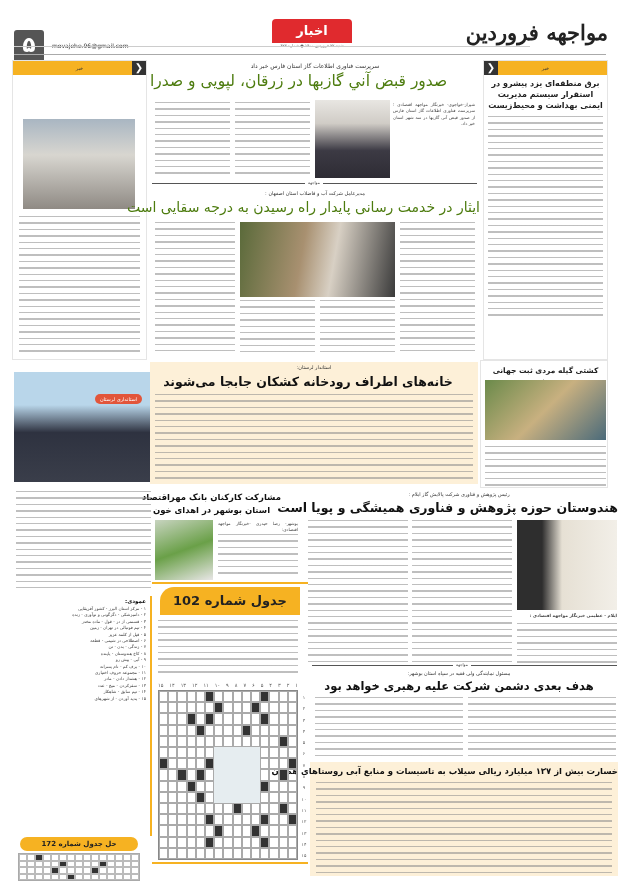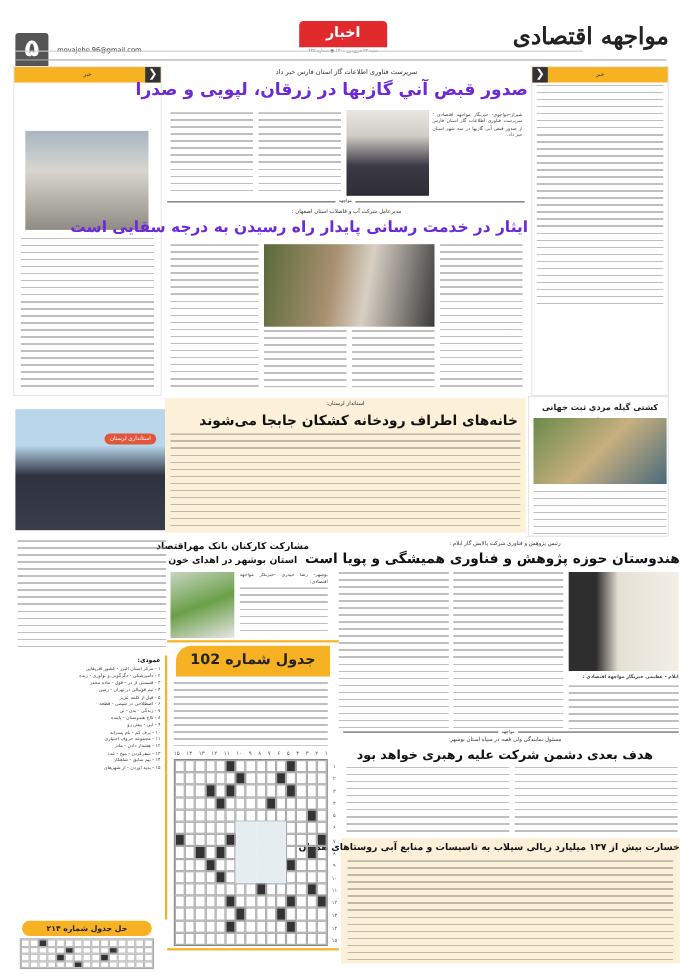--- a/index.html
+++ b/index.html
@@ -13,52 +13,53 @@
 .email{position:absolute;left:52px;top:42px;font-size:6px;color:#333;direction:ltr}
 .dateline{position:absolute;left:272px;top:43px;width:80px;font-size:4px;color:#666;text-align:center}
 .sidebox{position:absolute;border:1px solid #e5e5e5;background:#fff}
 .sidebar-tab{height:14px;background:#f6b222;position:relative}
 .sidebar-tab .arr{position:absolute;top:0;width:14px;height:14px;background:#333;color:#fff;font-size:10px;text-align:center;line-height:14px}
 .sidebar-tab .lbl{font-size:5px;color:#333;text-align:center;line-height:14px}
 .sb-title{font-size:8px;font-weight:bold;text-align:center;line-height:11px;padding:3px 4px;color:#222}
 .txt{font-size:4.3px;color:#444;line-height:6.4px;text-align:justify;overflow:hidden}
 .txtfill{background:repeating-linear-gradient(180deg,#8a8a8a 0 1.4px,transparent 1.4px 6.4px);opacity:.55}
 .kicker{font-size:6px;color:#333;text-align:center}
-.h1{font-size:15.5px;font-weight:bold;color:#6d28d9;text-align:left;white-space:nowrap}
+.h1{font-size:15.5px;font-weight:normal;color:#4d7c0f;text-align:left;white-space:nowrap}
 .h2{font-size:12.5px;font-weight:bold;color:#111;text-align:center;white-space:nowrap}
 .photo{position:absolute;overflow:hidden}
 .divider{position:absolute;height:1px;background:#555}
 .divlabel{position:absolute;font-size:4px;background:#fff;padding:0 3px;color:#333}
 .beige{background:#fdf0d8}
 .grid{position:absolute;left:158px;top:690px;width:140px;height:170px;display:grid;grid-template-columns:repeat(15,1fr);grid-template-rows:repeat(15,1fr);border:1px solid #888}
 .grid div{border:0.5px solid #aaa}
 .grid .b{background:#333}
 .grid .e{background:#e6edf0;border-color:#e6edf0}
 .cw-title{position:absolute;left:160px;top:587px;width:140px;height:28px;background:#f6b222;border-radius:14px 0 0 0;font-size:13px;font-weight:bold;text-align:center;line-height:28px;color:#222}
 .sol-title{position:absolute;left:20px;top:837px;width:118px;height:14px;background:#f6b222;border-radius:7px;font-size:7px;font-weight:bold;text-align:center;line-height:14px;color:#222}
 .colnums{position:absolute;left:158px;top:682px;width:140px;display:flex;justify-content:space-between;font-size:5px;color:#555;direction:ltr}
 .rownums{position:absolute;left:300px;top:692px;width:8px;font-size:4.5px;color:#555;line-height:11.3px;text-align:center}
 .yel-rule{position:absolute;background:#f6b222}
 </style>
 </head>
 <body>
 
-<div class="logo">مواجهه اقتصادی</div>
+<div class="logo">مواجهه فروردین</div>
 <div class="redtab">اخبار استانها</div>
 <div class="dateline">شنبه ۲۲ فروردین ۱۴۰۰ ● شماره ۴۲۲</div>
 <div class="pagenum">۵</div>
 <div class="email">movajehe.96@gmail.com</div>
 <div class="hdr-line"></div>
 <div class="hdr-line2"></div>
 
 <div class="sidebox" style="right:12px;top:60px;width:125px;height:300px;">
   <div class="sidebar-tab">
     <span class="arr" style="left:0">❮</span>
     <div class="lbl">خبر</div>
   </div>
+  <div class="sb-title">برق منطقه‌ای یزد پیشرو در استقرار سیستم مدیریت ایمنی بهداشت و محیط‌زیست</div>
   <div class="txt txtfill" style="height:200px;margin:2px 4px"></div>
 </div>
 <div class="abs sb-title" style="right:12px;top:362px;width:125px;font-size:7.5px">کشتی گیله مردی ثبت جهانی می‌شود</div>
 <div class="photo" style="right:14px;top:380px;width:121px;height:60px;background:linear-gradient(135deg,#6a8a4a,#c8b080 50%,#4a6a7a)"></div>
 <div class="txt txtfill abs" style="right:14px;top:446px;width:121px;height:42px"></div>
 
 <div class="sidebox" style="left:12px;top:60px;width:135px;height:300px;">
   <div class="sidebar-tab">
     <span class="arr" style="right:0">❮</span>
     <div class="lbl">خبر</div>
@@ -79,21 +80,21 @@
 <div class="abs kicker" style="left:150px;width:330px;top:190px;font-size:5px">مدیرعامل شرکت آب و فاضلاب استان اصفهان :</div>
 <div class="abs h1" style="left:150px;width:330px;top:199px;font-size:14px">ایثار در خدمت رسانی پایدار راه رسیدن به درجه سقایی است</div>
 <div class="txt txtfill abs" style="left:400px;top:222px;width:75px;height:130px"></div>
 <div class="txt txtfill abs" style="left:320px;top:300px;width:75px;height:52px"></div>
 <div class="photo" style="left:240px;top:222px;width:155px;height:75px;background:linear-gradient(100deg,#5a6a3a,#a89070 40%,#d8d0c4 60%,#3a3a3a)"></div>
 <div class="txt txtfill abs" style="left:240px;top:300px;width:75px;height:52px"></div>
 <div class="txt txtfill abs" style="left:155px;top:222px;width:80px;height:130px"></div>
 
 <div class="abs beige" style="left:150px;top:362px;width:328px;height:122px"></div>
 <div class="abs kicker" style="left:150px;width:328px;top:364px;font-size:5px">استاندار لرستان:</div>
-<div class="abs h2" style="left:162px;width:328px;top:374px">خانه‌های اطراف رودخانه کشکان جابجا می‌شوند</div>
+<div class="abs h2" style="left:144px;width:328px;top:374px">خانه‌های اطراف رودخانه کشکان جابجا می‌شوند</div>
 <div class="txt txtfill abs" style="left:155px;top:394px;width:318px;height:88px"></div>
 <div class="photo" style="left:14px;top:372px;width:136px;height:110px;background:linear-gradient(180deg,#b9d6ea 0,#b9d6ea 30%,#2e3240 55%,#3a3e4a 100%)">
   <div style="position:absolute;right:8px;top:22px;padding:2px 5px;background:#e2553a;color:#fff;font-size:5px;border-radius:6px">استانداری لرستان</div>
 </div>
 <div class="abs" style="right:12px;top:360px;width:128px;height:128px;border:1px solid #e5e5e5"></div>
 
 <div class="abs kicker" style="left:300px;width:318px;top:491px;font-size:5px">رئیس پژوهش و فناوری شرکت پالایش گاز ایلام :</div>
 <div class="abs h2" style="left:300px;width:318px;top:500px">هندوستان حوزه پژوهش و فناوری  همیشگی و پویا است</div>
 <div class="photo" style="left:517px;top:520px;width:100px;height:90px;background:linear-gradient(90deg,#2e2e2e 0,#2e2e2e 25%,#e6e0d4 45%,#f2efe8 100%)"></div>
 <div class="txt abs" style="left:517px;top:613px;width:100px;height:10px;font-weight:bold">ایلام - عظیمی خبرنگار مواجهه اقتصادی :</div>
@@ -397,21 +398,21 @@
       <div class="txt" style="font-size: 4.3px;">۸ - کاخ هندوستان - پاینده</div>
       <div class="txt" style="font-size: 4.3px;">۹ - آبی - پیش رو</div>
       <div class="txt" style="font-size: 4.3px;">۱۰ - برف کم - نام پسرانه</div>
       <div class="txt" style="font-size: 4.3px;">۱۱ - مجموعه حروف اختیاری</div>
       <div class="txt" style="font-size: 4.3px;">۱۲ - هشدار دادن - مادر</div>
       <div class="txt" style="font-size: 4.3px;">۱۳ - سفرکردن - میخ - عدد</div>
       <div class="txt" style="font-size: 4.3px;">۱۴ - تیم سابق - شاهکار</div>
       <div class="txt" style="font-size: 4.3px;">۱۵ - پدید آوردن - از شهرهای</div>
     </div>
 </div>
-<div class="sol-title">حل جدول شماره ۲۱۴</div>
+<div class="sol-title">حل جدول شماره 172</div>
 <div class="abs" id="solgrid" style="left:18px;top:853px;width:122px;height:28px;display:grid;grid-template-columns:repeat(15,1fr);grid-template-rows:repeat(4,1fr);border:0.5px solid #aaa">
     <div style="border: 0.3px solid rgb(187, 187, 187);"></div>
     <div style="border: 0.3px solid rgb(187, 187, 187);"></div>
     <div style="border: 0.3px solid rgb(187, 187, 187);"></div>
     <div style="border: 0.3px solid rgb(187, 187, 187);"></div>
     <div style="border: 0.3px solid rgb(187, 187, 187);"></div>
     <div style="border: 0.3px solid rgb(187, 187, 187);"></div>
     <div style="border: 0.3px solid rgb(187, 187, 187);"></div>
     <div style="border: 0.3px solid rgb(187, 187, 187);"></div>
     <div style="border: 0.3px solid rgb(187, 187, 187);"></div>

